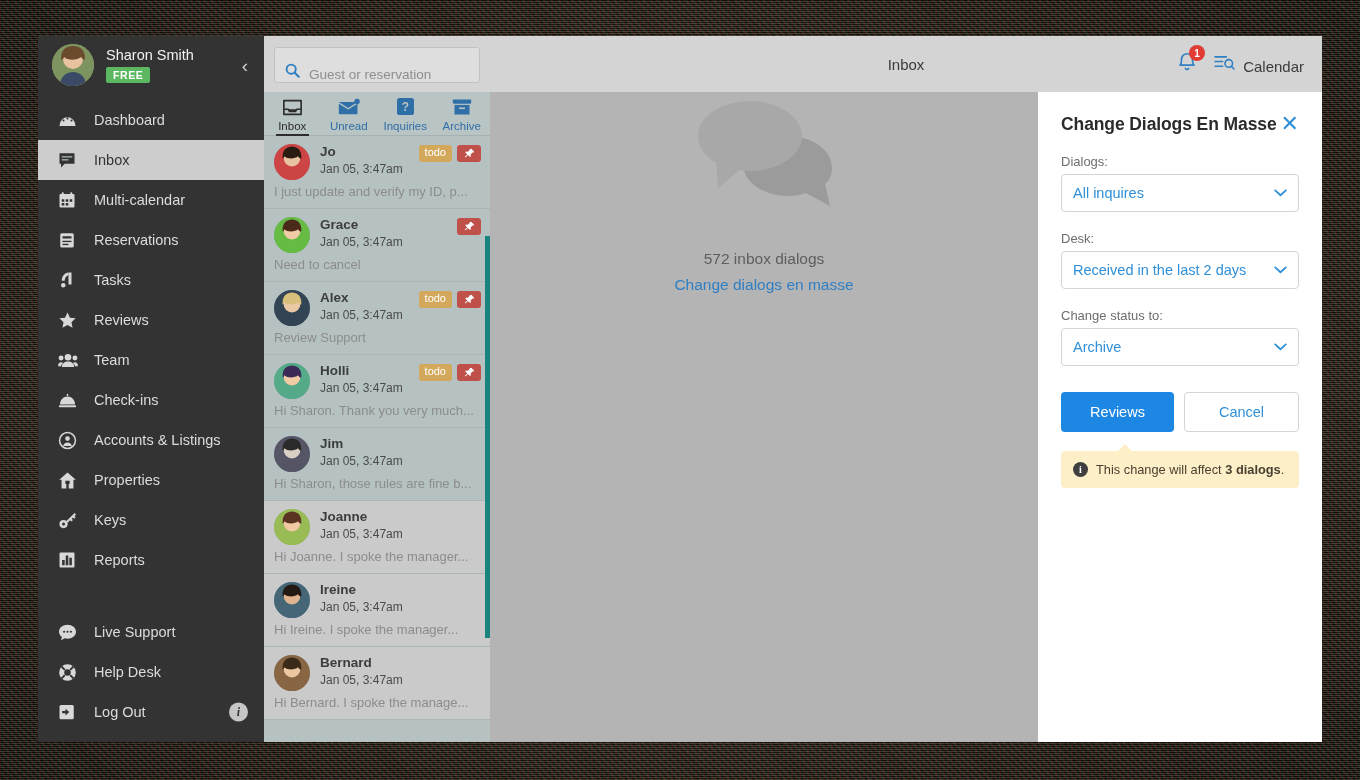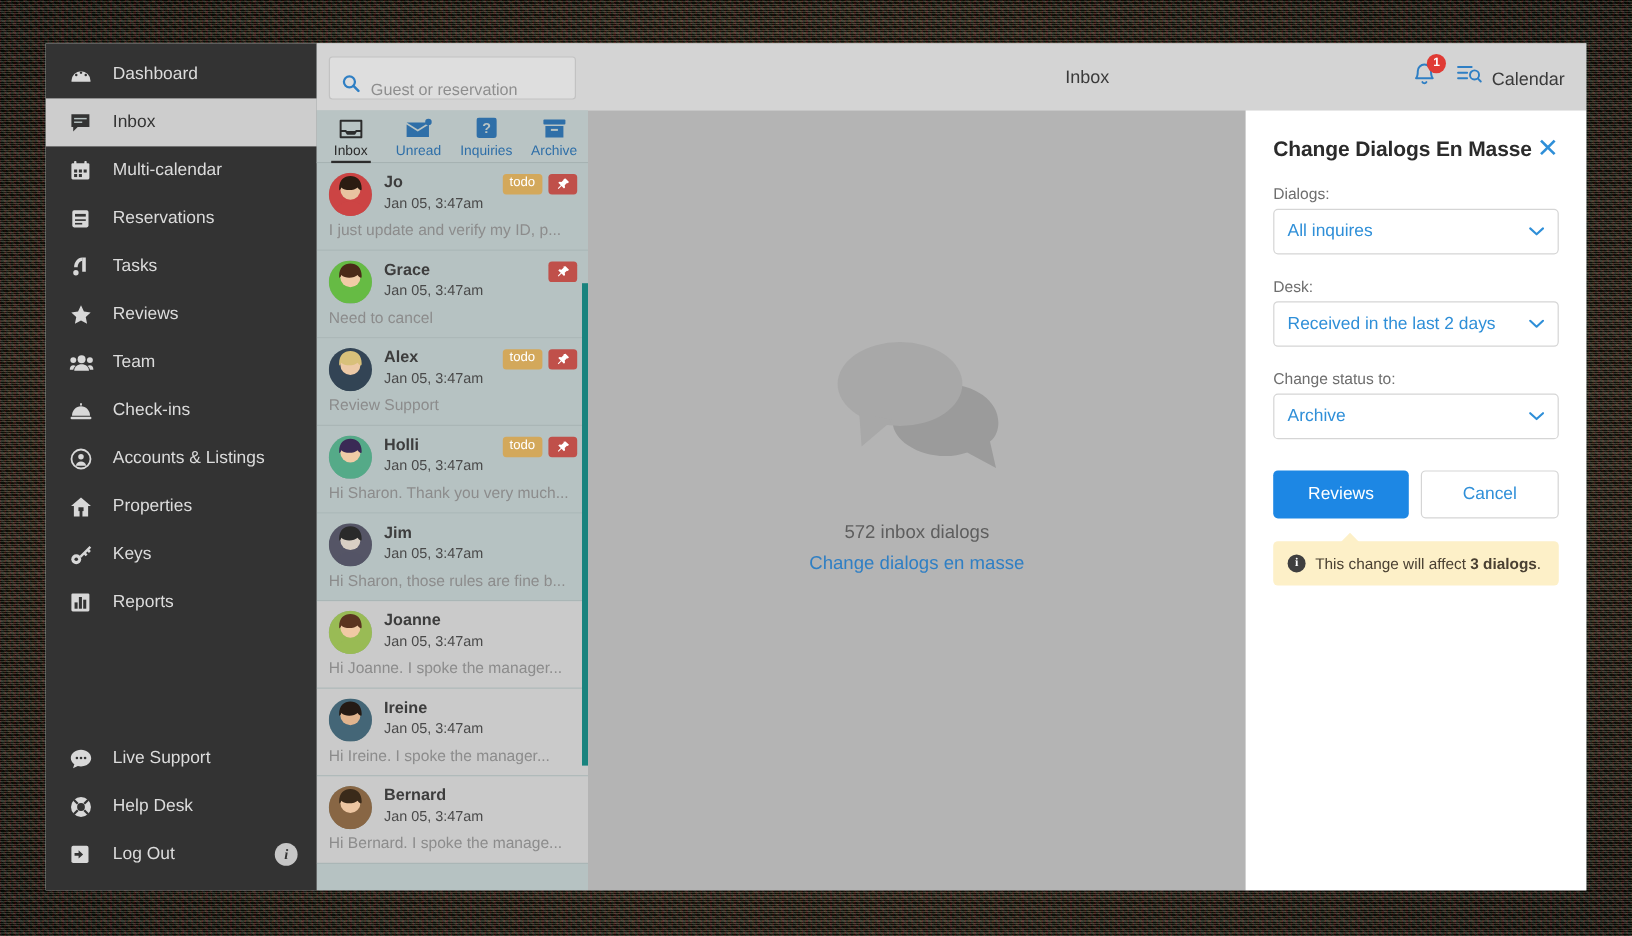--- a/index.html
+++ b/index.html
@@ -174,21 +174,21 @@
     background: #e03b35; color: #fff; border-radius: 50%;
     width: 16px; height: 16px; font-size: 10px; font-weight: bold;
     display: flex; align-items: center; justify-content: center;
   }
   .cal-btn { display: flex; align-items: flex-end; gap: 8px; cursor: pointer; }
   .cal-btn .ctxt { font-size: 15px; color: #3a3a3a; }
 
   .body-area { flex: 1; display: flex; background: #b4b4b4; }
   .empty-state {
     flex: 1; display: flex; flex-direction: column;
-    align-items: center; justify-content: center;
+    align-items: center; justify-content: flex-start;
     padding-bottom: 80px;
   }
   .empty-count { font-size: 15.5px; color: #5e5e5e; margin-top: 36px; }
   .empty-link {
     font-size: 15.5px; color: #2f7fc4; margin-top: 8px;
     cursor: pointer;
   }
 
   
   .panel {
@@ -239,20 +239,35 @@
 </style>
 </head>
 <body>
 
 <div id="frame"></div>
 
 <div id="app">
 
   <div class="sidebar">
 
+    <div class="profile">
+      <div class="avatar-lg">
+        <svg width="42" height="42" viewBox="0 0 42 42">
+          <rect width="42" height="42" fill="#7e9460"></rect>
+          <circle cx="21" cy="15" r="10" fill="#e8c3a0"></circle>
+          <path d="M8 42c0-9 6-14 13-14s13 5 13 14z" fill="#3a4a66"></path>
+          <path d="M9 14c0-8 5-12 12-12s12 4 12 12c0 3-2 2-4-1-3 3-13 4-17 0-1 3-3 4-3 1z" fill="#6b4a2e"></path>
+        </svg>
+      </div>
+      <div class="profile-text">
+        <div class="profile-name">Sharon Smith</div>
+        <span class="badge-free">FREE</span>
+      </div>
+      <div class="collapse-btn">‹</div>
+    </div>
 
     <div class="nav" id="nav-main">
         <div class="nav-item">
           <span class="ico">
             <svg width="19" height="19" viewBox="0 0 24 24" fill="currentColor">
               <path d="M2 18a10 10 0 1 1 20 0v1H2z"></path>
               <circle cx="7" cy="12" r="1.3" fill="#333"></circle>
               <circle cx="12" cy="9.5" r="1.3" fill="#333"></circle>
               <circle cx="17" cy="12" r="1.3" fill="#333"></circle>
             </svg>

